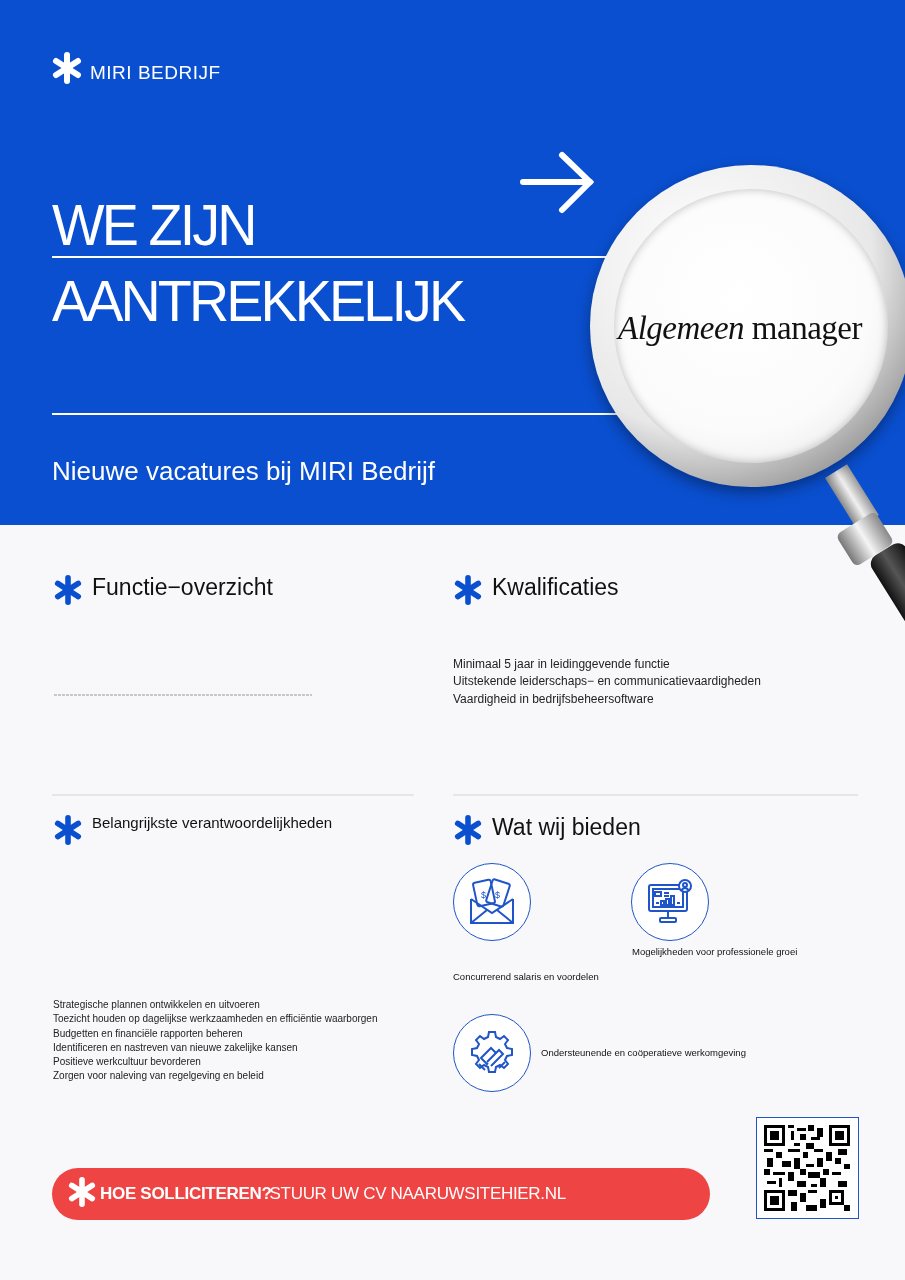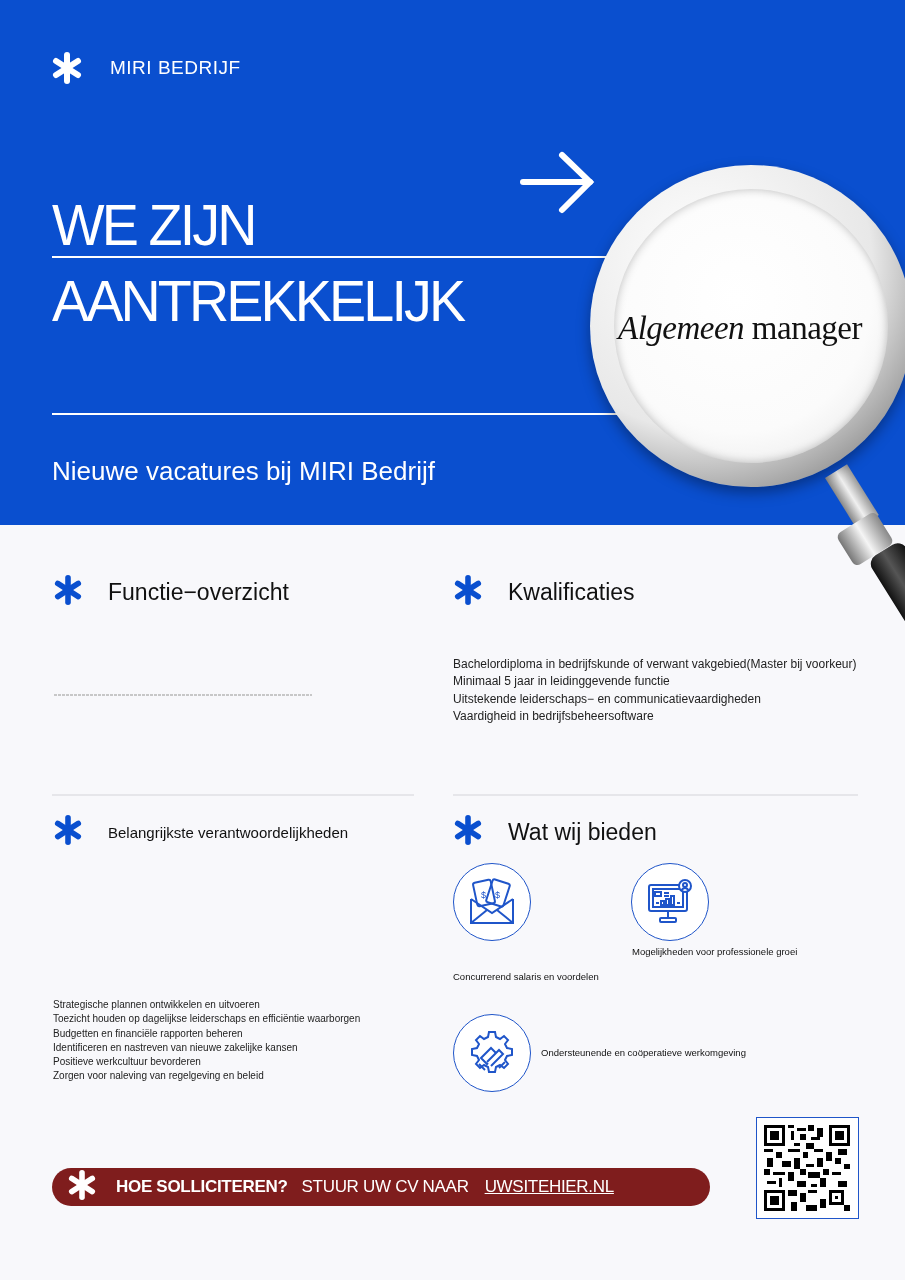--- a/index.html
+++ b/index.html
@@ -10,21 +10,21 @@
     color: #111;
     position: relative;
   }
   .hero {
     position: absolute; left: 0; top: 0; width: 905px; height: 525px;
     background: #0a4fcf;
     color: #fff;
   }
   .brand {
     position: absolute; left: 52px; top: 52px;
-    display: flex; align-items: center; gap: 28px;
+    display: flex; align-items: flex-end; gap: 8px;
   }
   .asterisk svg { display: block; }
   .brand-name { font-size: 19px; letter-spacing: 0.5px; }
   .address {
     position: absolute; right: 46px; top: 58px;
     font-size: 17px;
   }
   .arrow { position: absolute; left: 518px; top: 150px; }
   .headline {
     position: absolute; left: 52px; font-size: 58px; font-weight: 400;
@@ -68,21 +68,21 @@
     background: linear-gradient(90deg, #777, #f5f5f5, #888);
     transform: rotate(-32deg);
   }
   .handle-grip {
     position: absolute; left: 284px; top: 390px; width: 40px; height: 130px; border-radius: 10px;
     background: linear-gradient(90deg, #111, #555 45%, #111);
     transform: rotate(-32deg); transform-origin: top center;
   }
 
   .section-head {
-    position: absolute; display: flex; align-items: center; gap: 26px;
+    position: absolute; display: flex; align-items: flex-start; gap: 10px;
   }
   .sec-title-lg { font-size: 23px; color: #111; }
   .sec-title-sm { font-size: 15px; color: #111; }
   .sh-func { left: 54px; top: 574px; }
   .sh-kwal { left: 454px; top: 574px; }
   .sh-verant { left: 54px; top: 814px; }
   .sh-bieden { left: 454px; top: 814px; }
 
   .tiny-text {
     position: absolute; left: 54px; top: 694px; width: 258px; height: 2px;
@@ -105,27 +105,27 @@
   }
   .oi-salary { left: 453px; top: 863px; }
   .oi-growth { left: 631px; top: 863px; }
   .oi-coop { left: 453px; top: 1014px; }
   .offer-label { position: absolute; font-size: 9.5px; color: #111; white-space: nowrap; }
   .ol-salary { left: 453px; top: 971px; }
   .ol-growth { left: 632px; top: 946px; }
   .ol-coop { left: 541px; top: 1047px; }
 
   .apply-bar {
-    position: absolute; left: 52px; top: 1168px; width: 658px; height: 38px;
-    background: #7f1d1d; border-radius: 26px;
-    display: flex; align-items: center; padding-left: 16px; gap: 20px; color: #fff;
+    position: absolute; left: 52px; top: 1168px; width: 658px; height: 52px;
+    background: #ef4444; border-radius: 26px;
+    display: flex; align-items: center; padding-left: 16px; gap: 4px; color: #fff;
   }
   .apply-strong { font-size: 17px; font-weight: 700; letter-spacing: -0.3px; }
   .apply-normal { font-size: 17px; letter-spacing: -0.3px; margin-left: -6px; }
-  .apply-link { font-size: 17px; text-decoration: underline; letter-spacing: -0.3px; margin-left: -4px; }
+  .apply-link { font-size: 17px; letter-spacing: -0.3px; margin-left: -4px; }
 
   .qr {
     position: absolute; left: 756px; top: 1117px; width: 103px; height: 102px;
     border: 1.5px solid #1f55c9; background: #fff; padding: 7px;
   }
 </style>
 </head>
 <body>
 
 <div class="hero">
@@ -184,42 +184,41 @@
   <span><svg width="28" height="32" viewBox="0 0 30 32">
         <g stroke="#0a4fcf" stroke-width="6" stroke-linecap="round">
           <line x1="15" y1="3" x2="15" y2="29"></line>
           <line x1="4" y1="9" x2="26" y2="23"></line>
           <line x1="26" y1="9" x2="4" y2="23"></line>
         </g>
       </svg></span>
   <span class="sec-title-lg">Kwalificaties</span>
 </div>
 <ul class="list kwal-list">
-  <li>Bachelordiploma in bedrijfskunde of verwant vakgebied(Master bij voorkeur)</li>
   <li>Minimaal 5 jaar in leidinggevende functie</li>
   <li>Uitstekende leiderschaps− en communicatievaardigheden</li>
   <li>Vaardigheid in bedrijfsbeheersoftware</li>
 </ul>
 
 <div class="divider div-left"></div>
 <div class="divider div-right"></div>
 
 <div class="section-head sh-verant">
   <span><svg width="28" height="32" viewBox="0 0 30 32">
         <g stroke="#0a4fcf" stroke-width="6" stroke-linecap="round">
           <line x1="15" y1="3" x2="15" y2="29"></line>
           <line x1="4" y1="9" x2="26" y2="23"></line>
           <line x1="26" y1="9" x2="4" y2="23"></line>
         </g>
       </svg></span>
   <span class="sec-title-sm">Belangrijkste verantwoordelijkheden</span>
 </div>
 <ul class="list verant-list">
   <li>Strategische plannen ontwikkelen en uitvoeren</li>
-  <li>Toezicht houden op dagelijkse leiderschaps en efficiëntie waarborgen</li>
+  <li>Toezicht houden op dagelijkse werkzaamheden en efficiëntie waarborgen</li>
   <li>Budgetten en financiële rapporten beheren</li>
   <li>Identificeren en nastreven van nieuwe zakelijke kansen</li>
   <li>Positieve werkcultuur bevorderen</li>
   <li>Zorgen voor naleving van regelgeving en beleid</li>
 </ul>
 
 <div class="section-head sh-bieden">
   <span><svg width="28" height="32" viewBox="0 0 30 32">
         <g stroke="#0a4fcf" stroke-width="6" stroke-linecap="round">
           <line x1="15" y1="3" x2="15" y2="29"></line>

